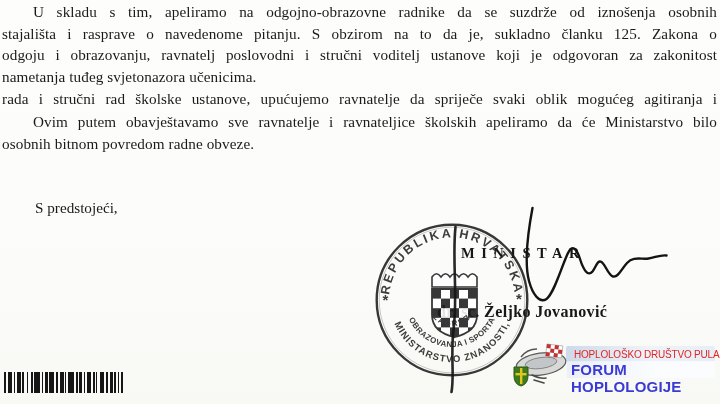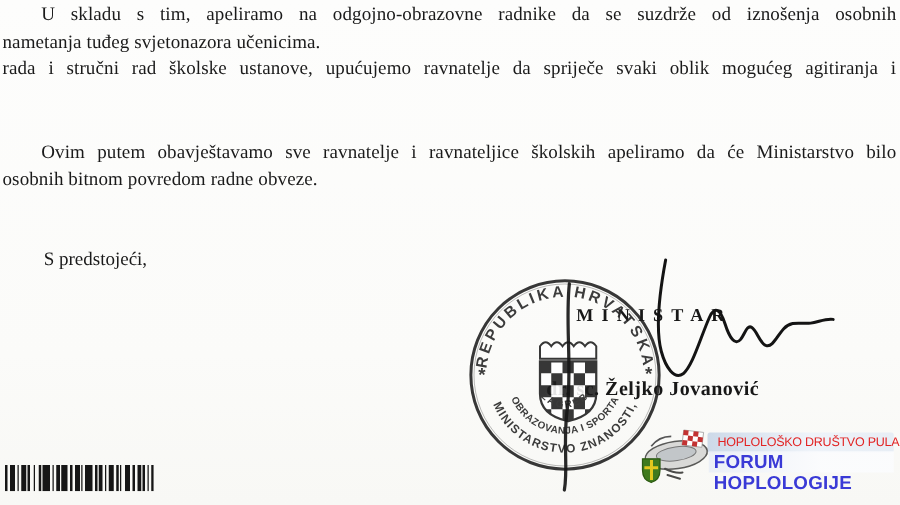--- a/index.html
+++ b/index.html
@@ -60,20 +60,22 @@
 
   .stamp-arc-text { font-family:"Liberation Sans",sans-serif; font-weight:700; fill:#222; }
 </style>
 </head>
 <body>
 
 <div class="page">
 
   <div class="para p1">
     <div class="line first">U skladu s tim, apeliramo na odgojno-obrazovne radnike da se suzdrže od iznošenja osobnih</div>
+    <div class="line">stajališta i rasprave o navedenome pitanju. S obzirom na to da je, sukladno članku 125. Zakona o</div>
+    <div class="line">odgoju i obrazovanju, ravnatelj poslovodni i stručni voditelj ustanove koji je odgovoran za zakonitost</div>
     <div class="line last">nametanja tuđeg svjetonazora učenicima.</div>
     <div class="line">rada i stručni rad školske ustanove, upućujemo ravnatelje da spriječe svaki oblik mogućeg agitiranja i</div>
   </div>
 
   <div class="para p2">
     <div class="line first">Ovim putem obavještavamo sve ravnatelje i ravnateljice školskih apeliramo da će Ministarstvo bilo</div>
     <div class="line last">osobnih bitnom povredom radne obveze.</div>
   </div>
 
   <div class="closing">S predstojeći,</div>

